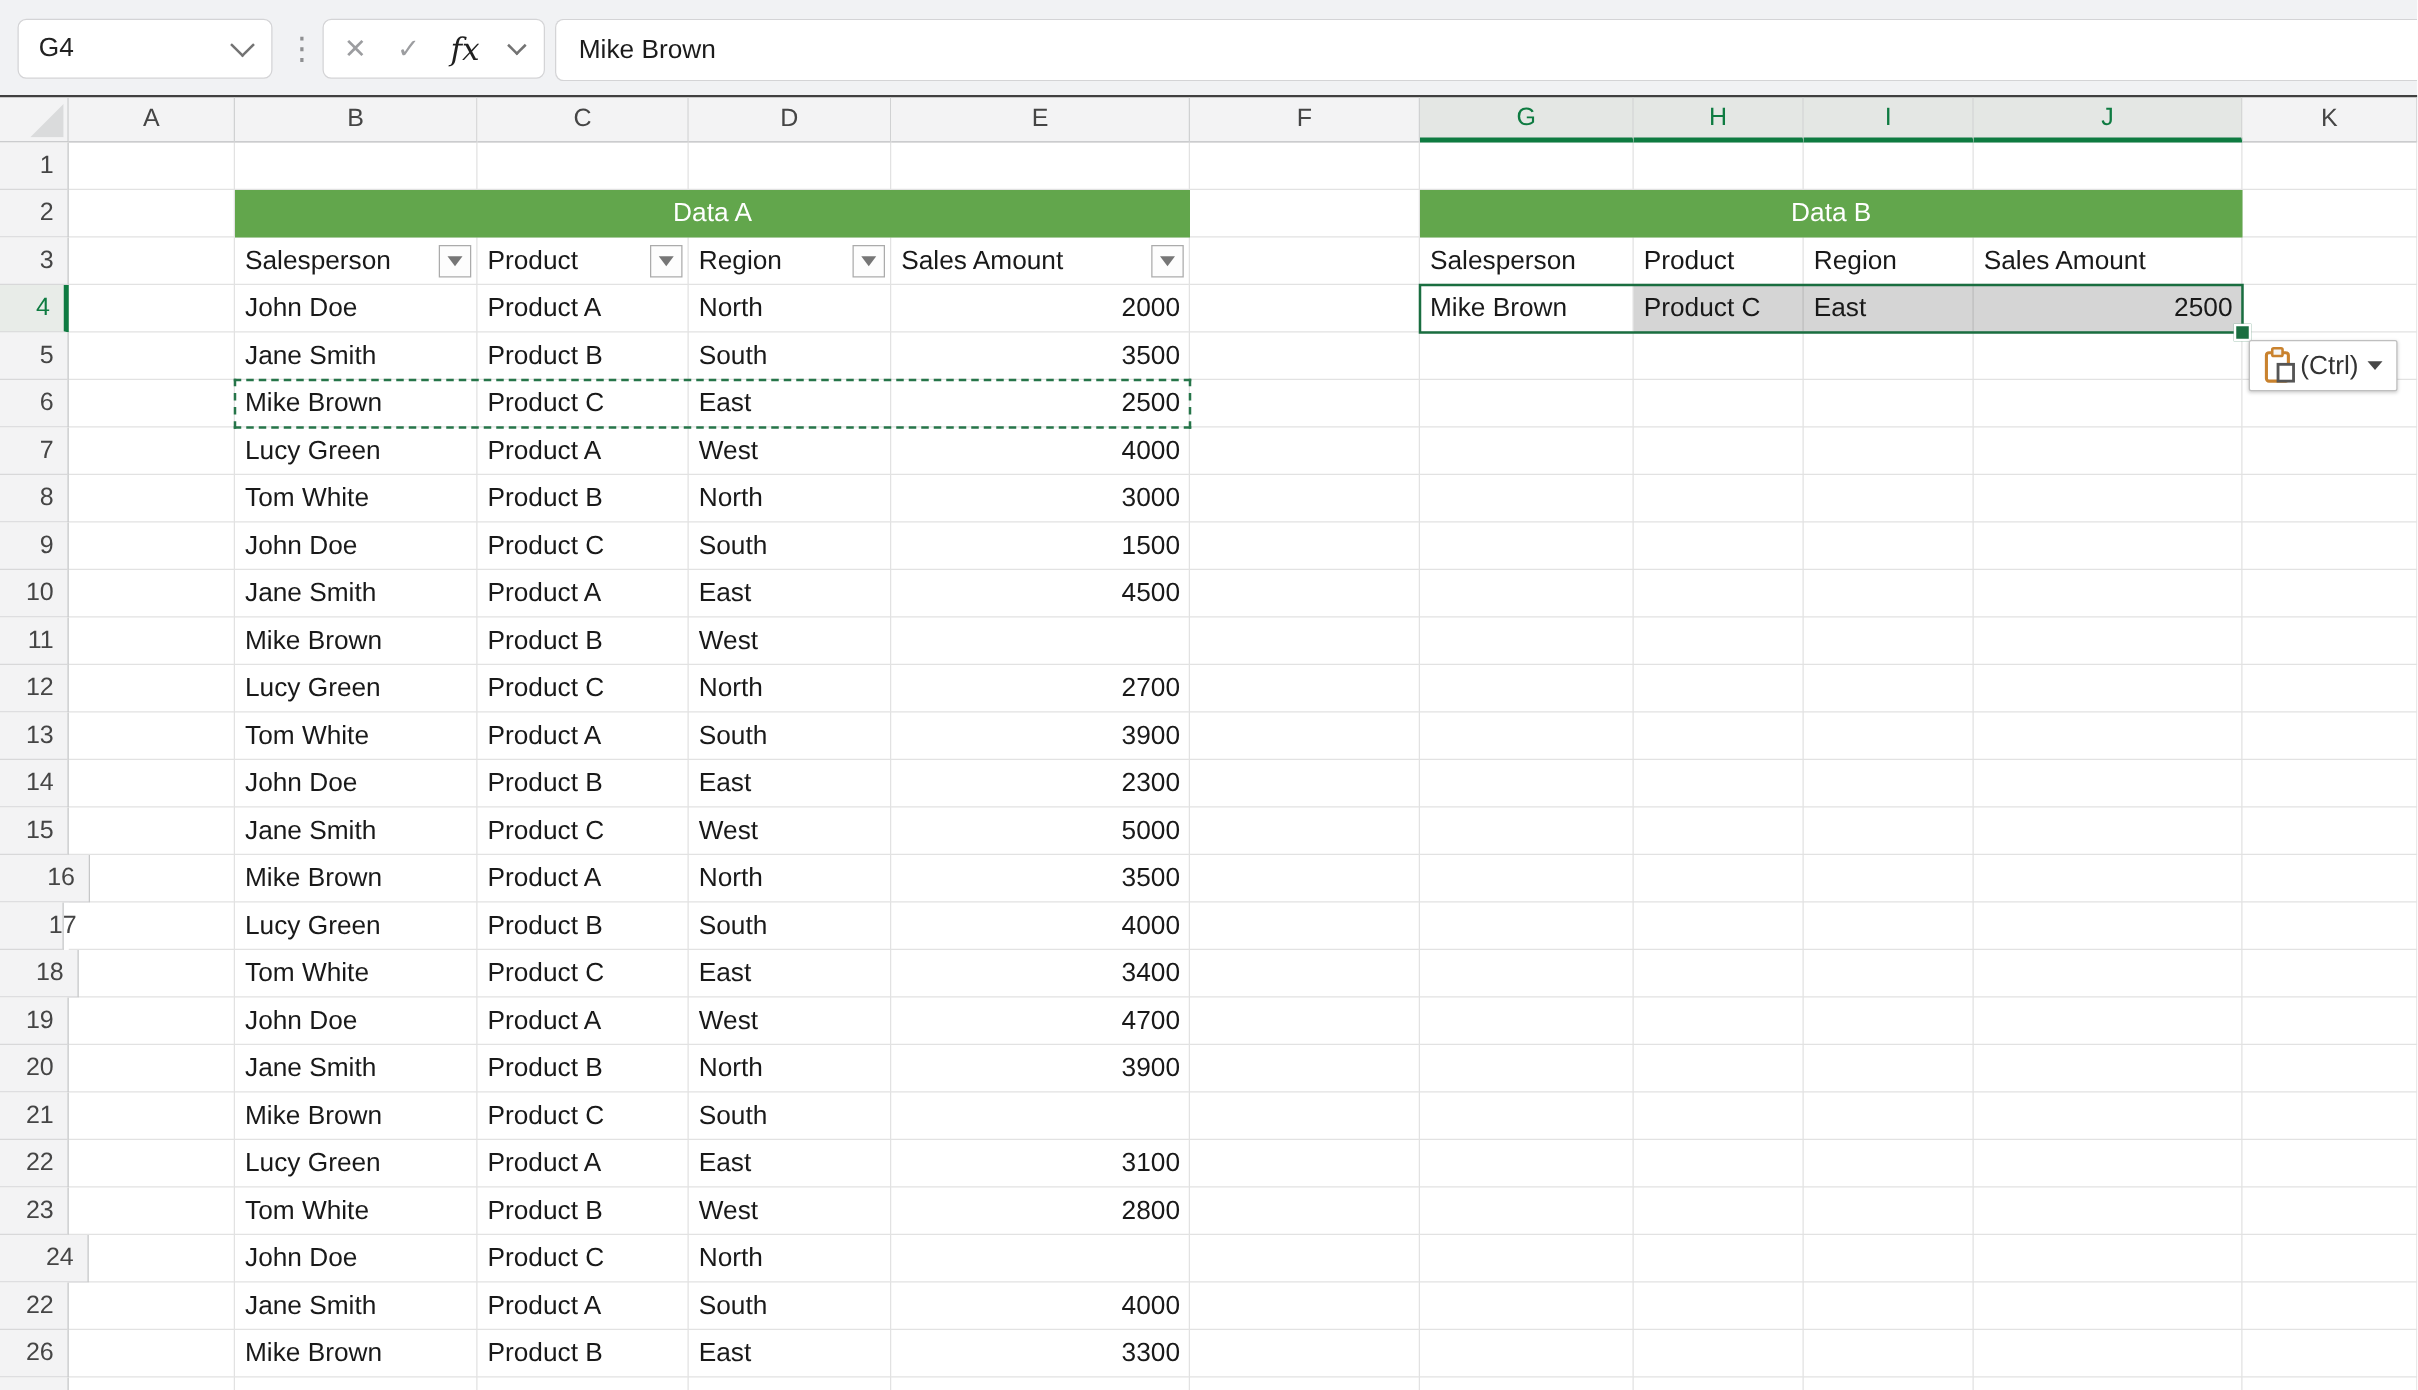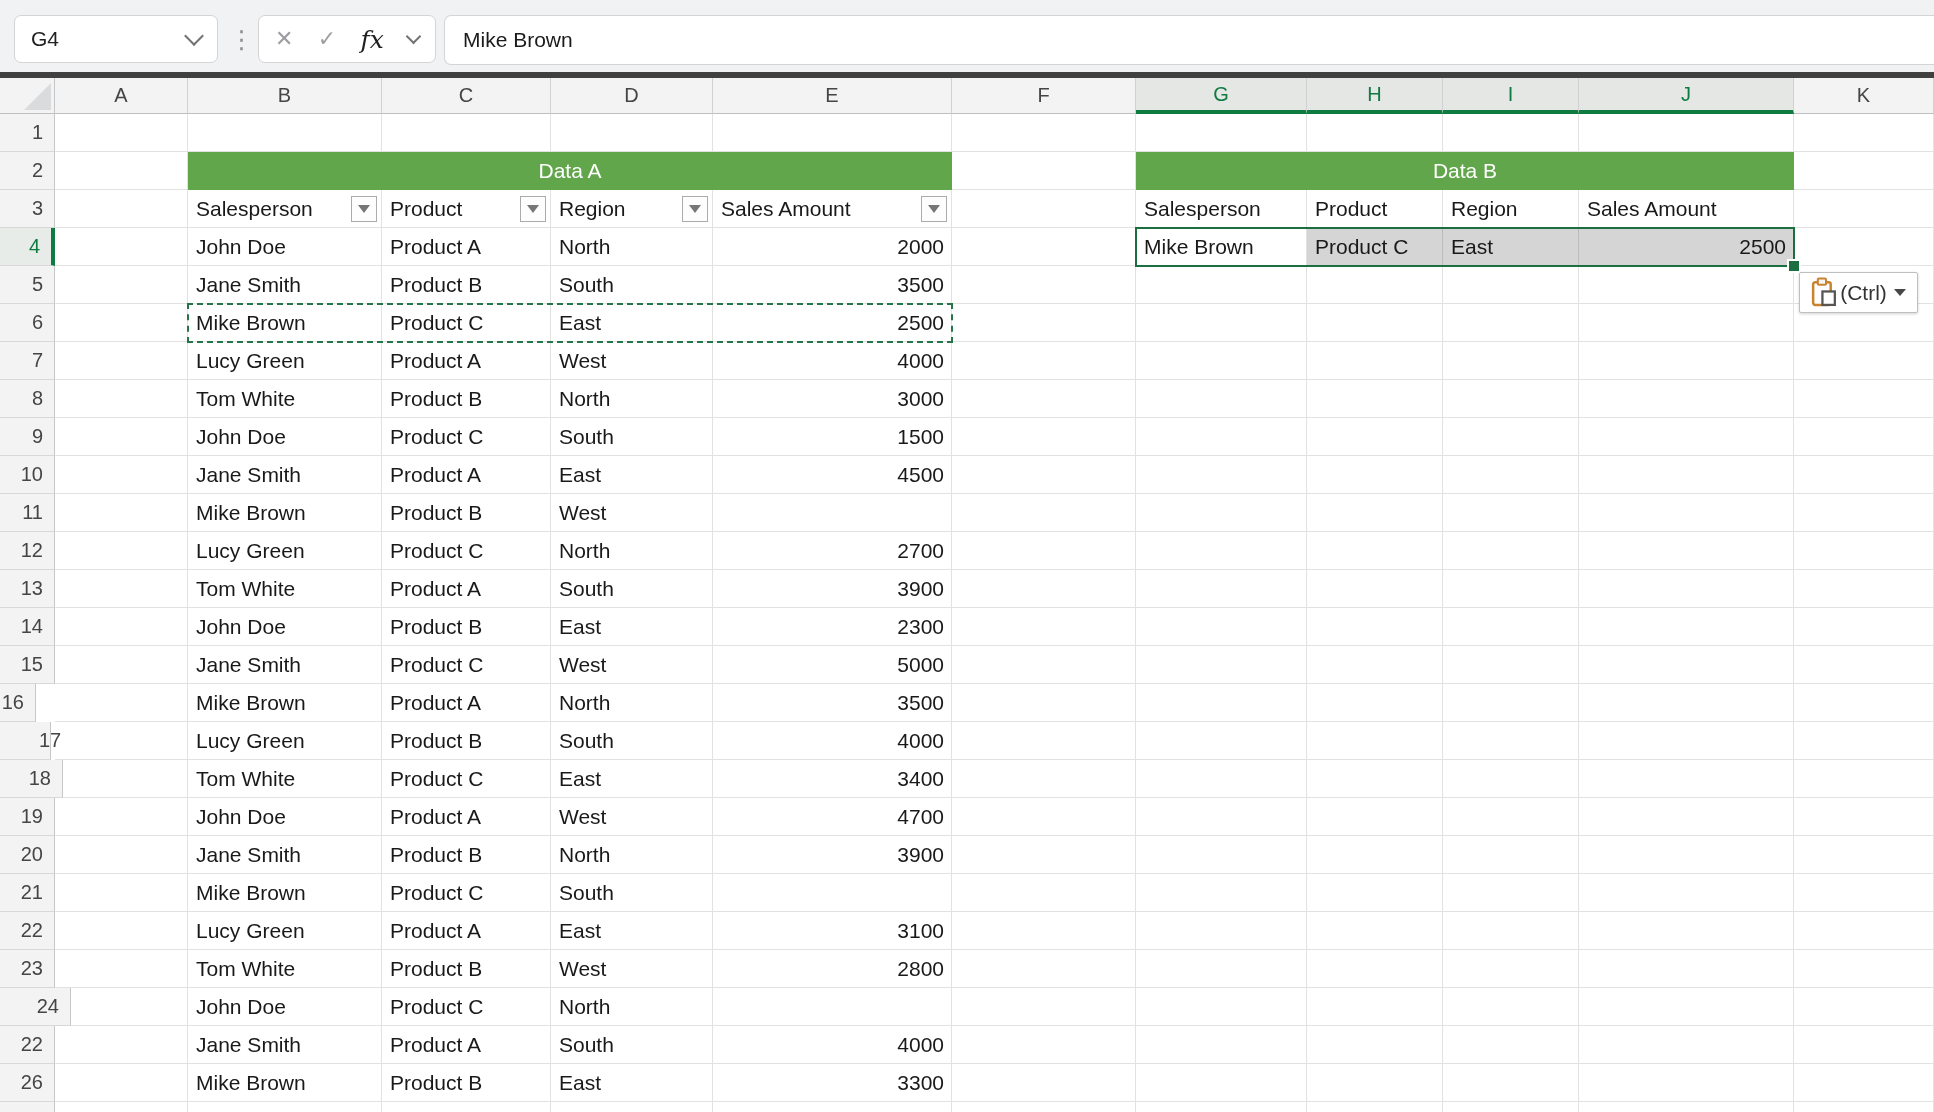--- a/index.html
+++ b/index.html
@@ -1,20 +1,20 @@
 <!DOCTYPE html>
 <html><head>
 <meta charset="utf-8">
 <style>
   html,body{margin:0;padding:0;background:#fff;}
   .stage{position:relative;width:1934px;height:1112px;overflow:hidden;
          font-family:"Liberation Sans",sans-serif;background:#fff;}
   .topstrip{position:absolute;left:0;top:0;width:100%;height:10px;background:#e8e9eb;}
   .fbar{position:absolute;left:0;top:0;width:100%;height:78px;background:#f1f2f4;
-        border-bottom:6px solid #404040;box-sizing:border-box;}
+        border-bottom:2px solid #404040;box-sizing:border-box;}
   .namebox{position:absolute;left:14px;top:15px;width:204px;height:48px;background:#fff;
            border:1px solid #d4d4d6;border-radius:7px;display:flex;align-items:center;
            padding:0 16px;box-sizing:border-box;font-size:21px;color:#222;}
   .chev{width:12px;height:12px;border-left:2.4px solid #737373;border-bottom:2.4px solid #737373;
         transform:rotate(-45deg);display:inline-block;margin-left:auto;margin-bottom:7px;}
   .chev.small{width:9px;height:9px;border-width:2px;margin:0 0 5px 0;}
   .dots{position:absolute;left:229px;top:0;height:78px;display:flex;align-items:center;
         font-size:25px;color:#8f9092;}
   .fxgroup{position:absolute;left:258px;top:15px;width:178px;height:48px;background:#fff;
            border:1px solid #d4d4d6;border-radius:7px;display:flex;align-items:center;
@@ -147,21 +147,21 @@
     <div class="rowhdr" style="left: 0px; top: 304px; width: 55px; height: 38px;">6</div>
     <div class="rowhdr" style="left: 0px; top: 342px; width: 55px; height: 38px;">7</div>
     <div class="rowhdr" style="left: 0px; top: 380px; width: 55px; height: 38px;">8</div>
     <div class="rowhdr" style="left: 0px; top: 418px; width: 55px; height: 38px;">9</div>
     <div class="rowhdr" style="left: 0px; top: 456px; width: 55px; height: 38px;">10</div>
     <div class="rowhdr" style="left: 0px; top: 494px; width: 55px; height: 38px; text-align: right;">11</div>
     <div class="rowhdr" style="left: 0px; top: 532px; width: 55px; height: 38px;">12</div>
     <div class="rowhdr" style="left: 0px; top: 570px; width: 55px; height: 38px;">13</div>
     <div class="rowhdr" style="left: 0px; top: 608px; width: 55px; height: 38px;">14</div>
     <div class="rowhdr" style="left: 0px; top: 646px; width: 55px; height: 38px;">15</div>
-    <div class="rowhdr" style="left: 0px; top: 684px; width: 36px; height: 38px;">16</div>
+    <div class="rowhdr" style="left: 0px; top: 684px; width: 72px; height: 38px;">16</div>
     <div class="rowhdr" style="left: 0px; top: 722px; width: 42px; height: 38px; padding-left: 39px;">17</div>
     <div class="rowhdr" style="left: 0px; top: 760px; width: 63px; height: 38px;">18</div>
     <div class="rowhdr" style="left: 0px; top: 798px; width: 55px; height: 38px;">19</div>
     <div class="rowhdr" style="left: 0px; top: 836px; width: 55px; height: 38px;">20</div>
     <div class="rowhdr" style="left: 0px; top: 874px; width: 55px; height: 38px;">21</div>
     <div class="rowhdr" style="left: 0px; top: 912px; width: 55px; height: 38px;">22</div>
     <div class="rowhdr" style="left: 0px; top: 950px; width: 55px; height: 38px;">23</div>
     <div class="rowhdr" style="left: 0px; top: 988px; width: 71px; height: 38px;">24</div>
     <div class="rowhdr" style="left: 0px; top: 1026px; width: 55px; height: 38px;">22</div>
     <div class="rowhdr" style="left: 0px; top: 1064px; width: 55px; height: 38px;">26</div>

